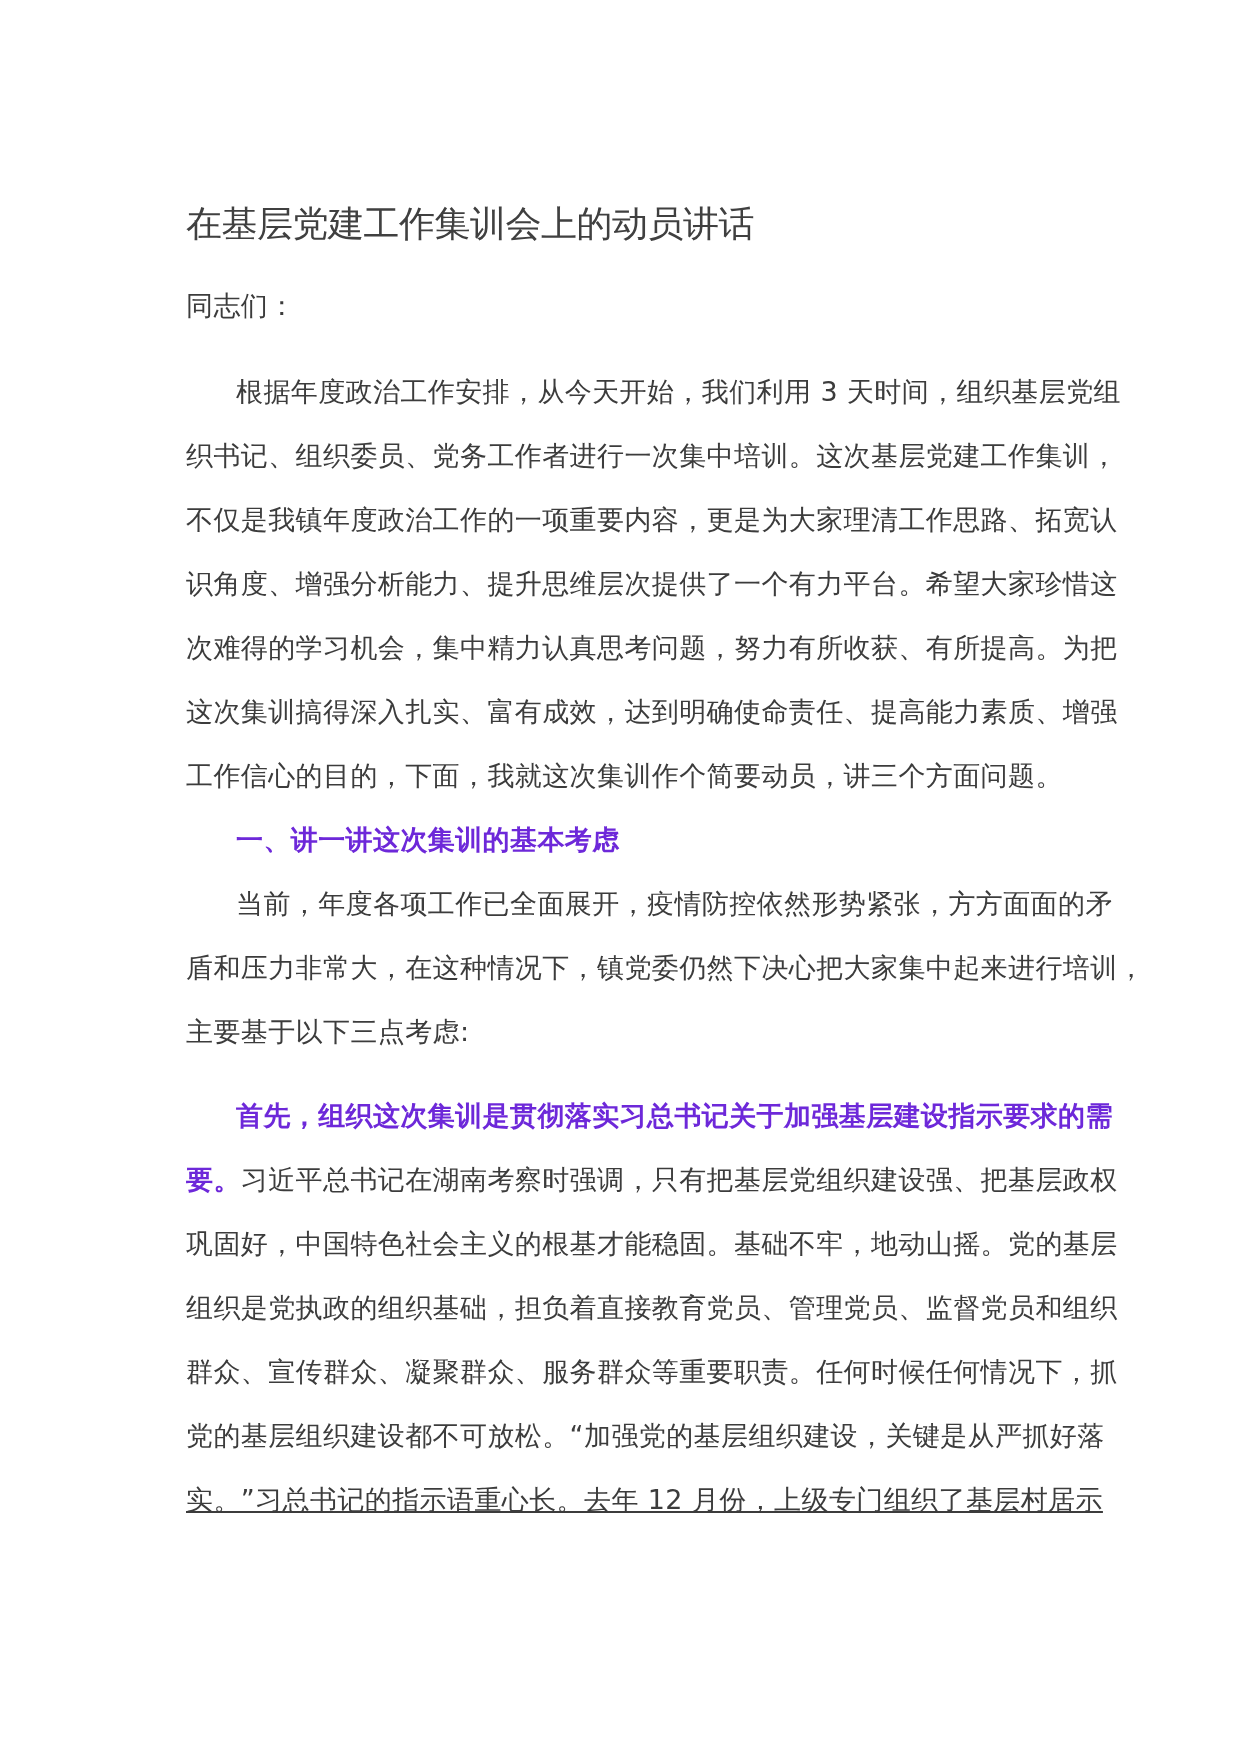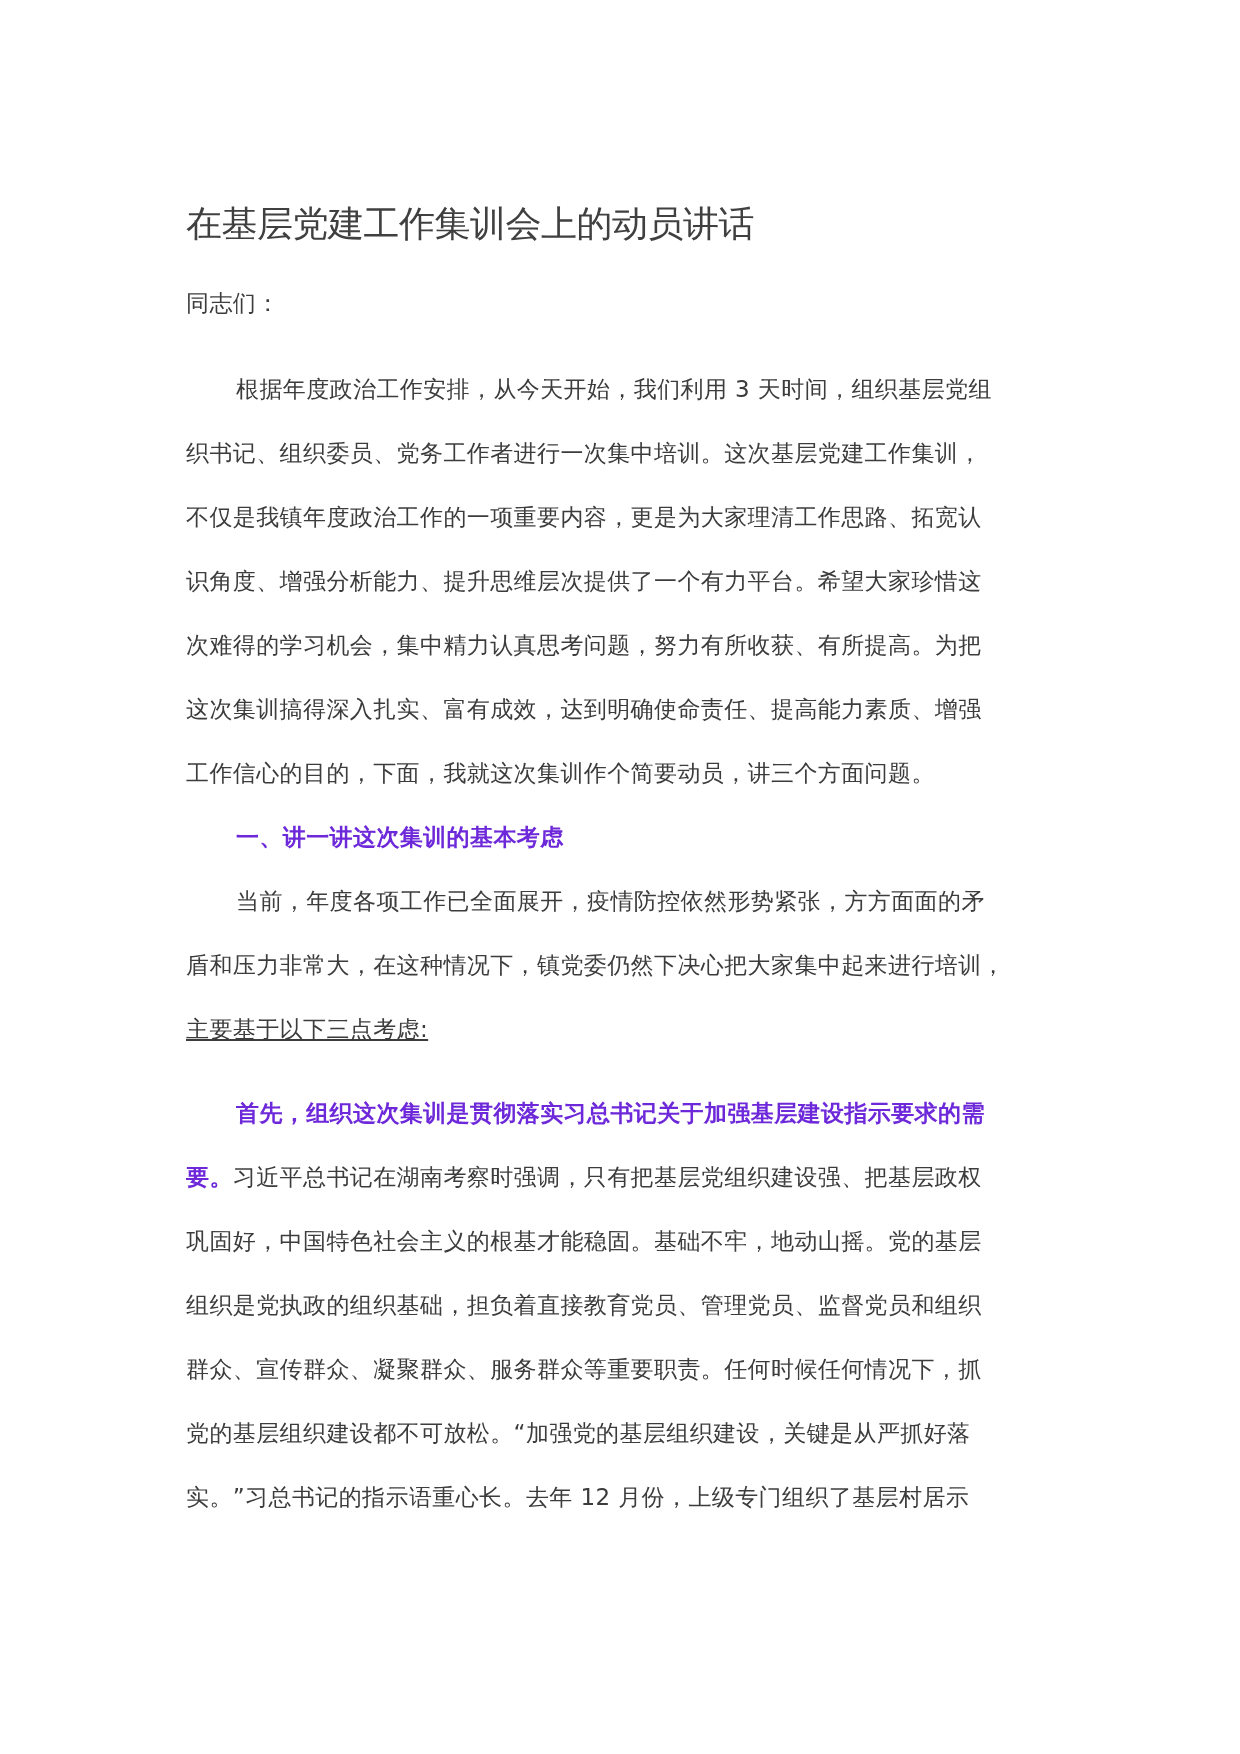--- a/index.html
+++ b/index.html
@@ -1,42 +1,42 @@
 <!DOCTYPE html>
 <html><head>
   <meta charset="utf-8">
   <style>
     html, body { margin: 0; padding: 0; background: #ffffff; }
     body { width: 1240px; height: 1754px; position: relative; overflow: hidden;
       font-family: "DejaVu Sans", "Liberation Sans", sans-serif; color: #3a3a3a; }
     .page { position: absolute; left: 0; top: 0; width: 1240px; height: 1548px; }
     .title { position: absolute; left: 186px; top: 200px; font-size: 36px; color: #404040; white-space: nowrap; letter-spacing: -0.5px; }
-    .line { position: absolute; left: 186px; font-size: 23px; white-space: nowrap; color: #3c3c3c; letter-spacing: 0.4px; }
+    .line { position: absolute; left: 186px; font-size: 27px; white-space: nowrap; color: #3c3c3c; letter-spacing: 0.4px; }
     .indent { left: 236px; }
     .bold { font-weight: bold; color: #6d28d9; }
   </style>
 </head>
 <body>
 
 <div class="page">
   <div class="title">在基层党建工作集训会上的动员讲话</div>
   <div class="line" style="top:288px;">同志们：</div>
 
   <div class="line indent" style="top:374px;">根据年度政治工作安排，从今天开始，我们利用 3 天时间，组织基层党组</div>
   <div class="line" style="top:438px;">织书记、组织委员、党务工作者进行一次集中培训。这次基层党建工作集训，</div>
   <div class="line" style="top:502px;">不仅是我镇年度政治工作的一项重要内容，更是为大家理清工作思路、拓宽认</div>
   <div class="line" style="top:566px;">识角度、增强分析能力、提升思维层次提供了一个有力平台。希望大家珍惜这</div>
   <div class="line" style="top:694px;">这次集训搞得深入扎实、富有成效，达到明确使命责任、提高能力素质、增强</div>
   <div class="line" style="top:630px;">次难得的学习机会，集中精力认真思考问题，努力有所收获、有所提高。为把</div>
   <div class="line" style="top:758px;">工作信心的目的，下面，我就这次集训作个简要动员，讲三个方面问题。</div>
   <div class="line indent bold" style="top:822px;">一、讲一讲这次集训的基本考虑</div>
   <div class="line indent" style="top:886px;">当前，年度各项工作已全面展开，疫情防控依然形势紧张，方方面面的矛</div>
   <div class="line" style="top:950px;">盾和压力非常大，在这种情况下，镇党委仍然下决心把大家集中起来进行培训，</div>
-  <div class="line" style="top:1014px;text-decoration:underline;">主要基于以下三点考虑:</div>
+  <div class="line" style="top:1014px;">主要基于以下三点考虑:</div>
 
   <div class="line" style="top:1162px;"><span class="bold">要。</span><span>习近平总书记在湖南考察时强调，只有把基层党组织建设强、把基层政权</span></div>
   <div class="line indent bold" style="top:1098px;">首先，组织这次集训是贯彻落实习总书记关于加强基层建设指示要求的需</div>
   <div class="line" style="top:1226px;">巩固好，中国特色社会主义的根基才能稳固。基础不牢，地动山摇。党的基层</div>
   <div class="line" style="top:1290px;text-align:right;">组织是党执政的组织基础，担负着直接教育党员、管理党员、监督党员和组织</div>
   <div class="line" style="top:1354px;">群众、宣传群众、凝聚群众、服务群众等重要职责。任何时候任何情况下，抓</div>
   <div class="line" style="top:1418px;">党的基层组织建设都不可放松。“加强党的基层组织建设，关键是从严抓好落</div>
-  <div class="line" style="top:1482px;">实。”习总书记的指示语重心长。去年 12 月份，上级专门组织了基层村居示</div>
+  <div class="line" style="top:1482px;text-decoration:underline;">实。”习总书记的指示语重心长。去年 12 月份，上级专门组织了基层村居示</div>
 </div>
 
 </body></html>

